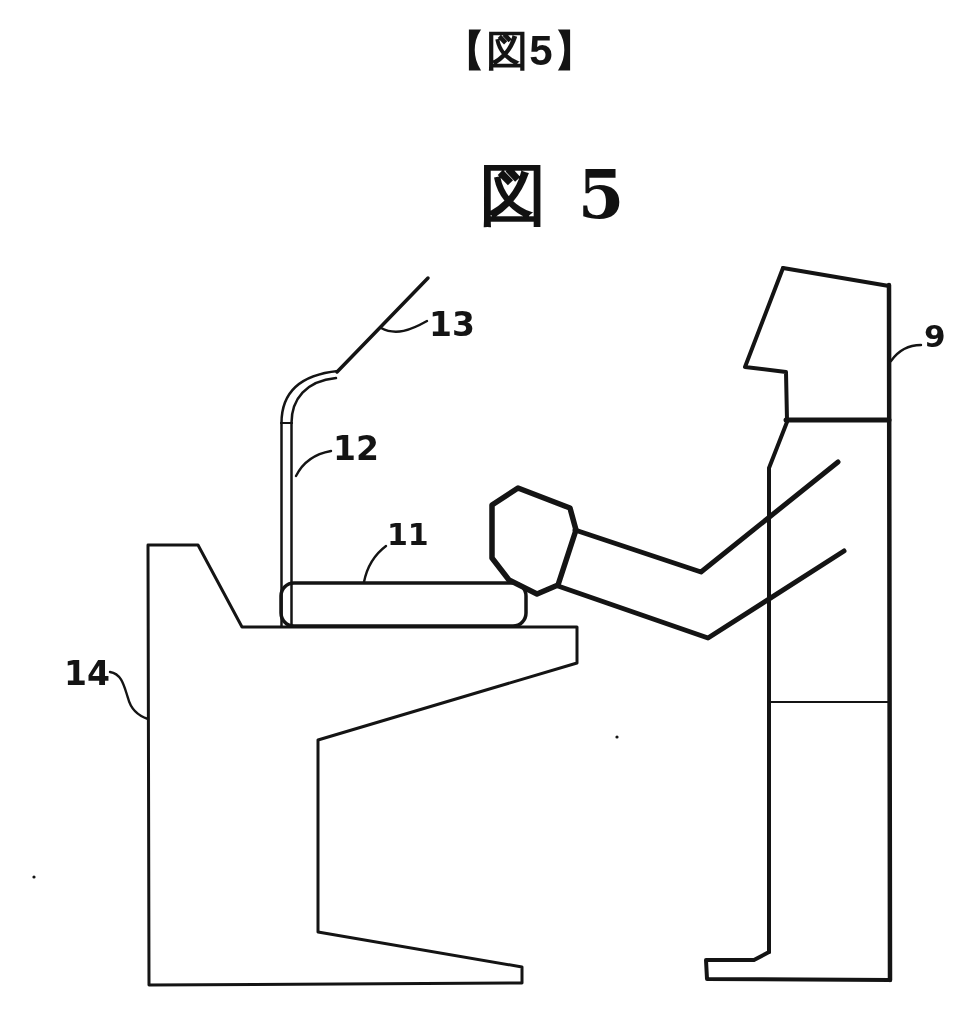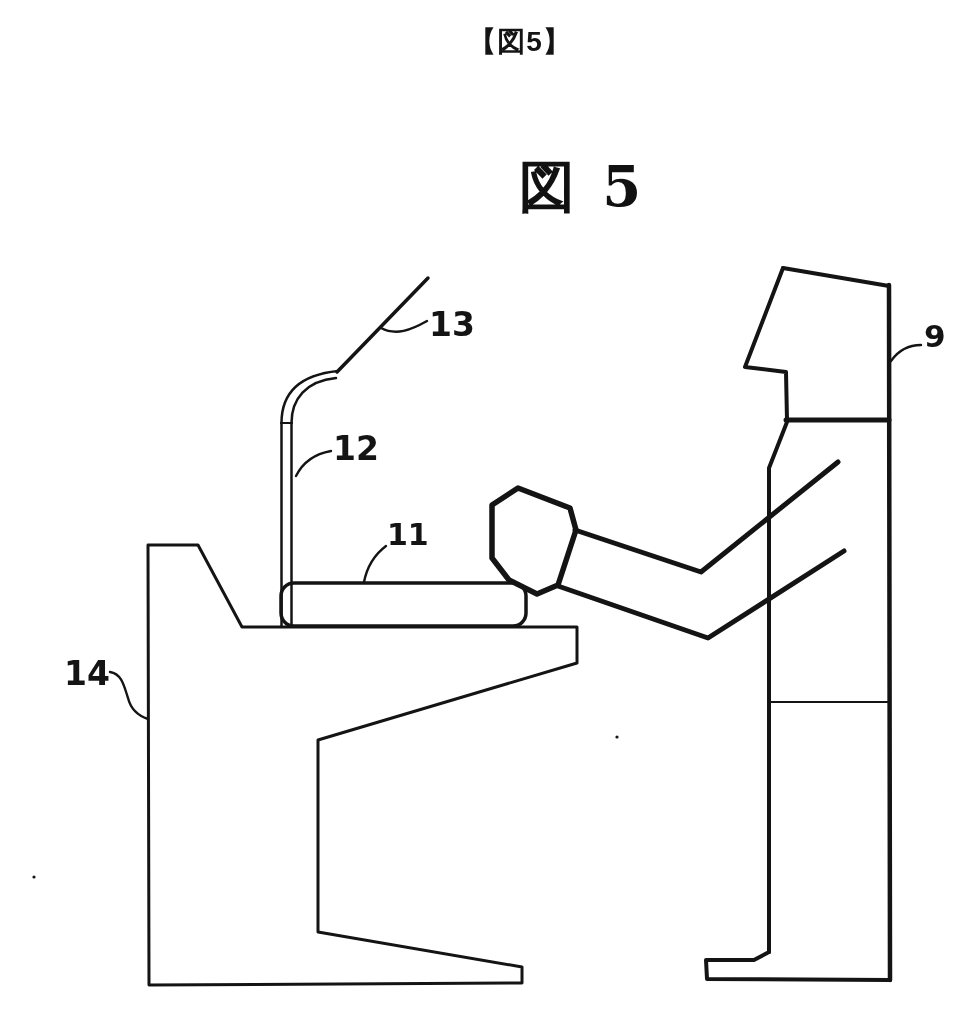--- a/index.html
+++ b/index.html
@@ -9,37 +9,36 @@
     background:#ffffff;
     overflow:hidden;
     font-family:"Liberation Sans",sans-serif;
     color:#141414;
   }
   .fig-tag{
     position:absolute;
     top:23px;left:520px;
     transform:translateX(-50%);
     font-family:"Liberation Sans",sans-serif;
-    font-size:28px;
+    font-size:42px;
     font-weight:700;
     letter-spacing:1px;
     color:#141414;
     white-space:nowrap;
   }
   .fig-title{
     position:absolute;
     top:150px;left:554px;
     transform:translateX(-50%);
     font-family:"DejaVu Serif",serif;
-    font-size:56px;
+    font-size:67px;
     font-weight:700;
     letter-spacing:4px;
     color:#111111;
     white-space:nowrap;
-    margin-left:28px;
   }
   svg.drawing{position:absolute;left:0;top:0;}
   svg.drawing path, svg.drawing rect, svg.drawing line{
     fill:none;
     stroke:#141414;
     stroke-linecap:round;
     stroke-linejoin:round;
   }
   svg.drawing text{
     font-family:"DejaVu Sans",sans-serif;

